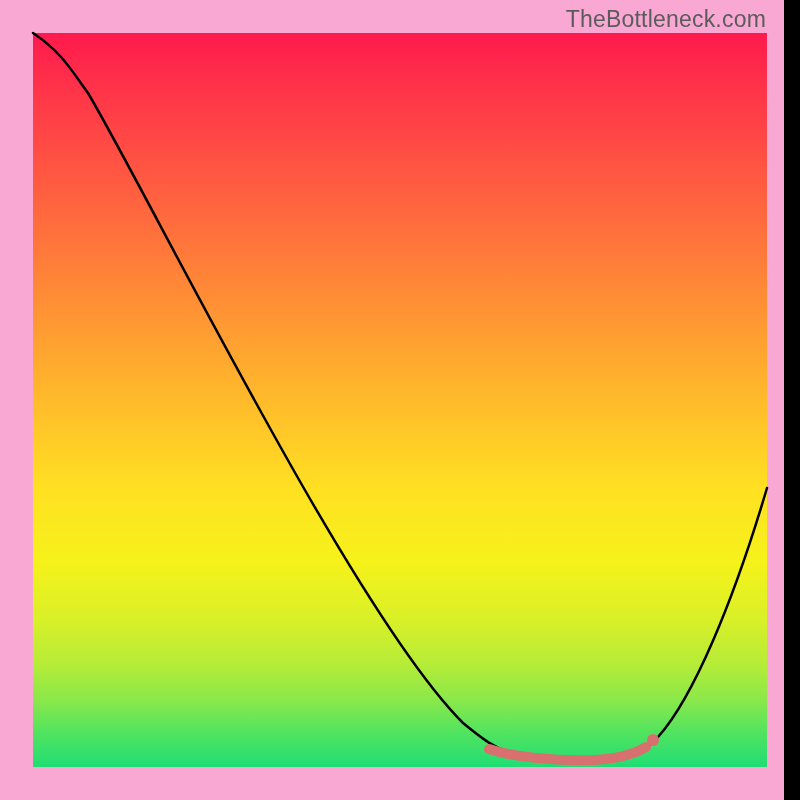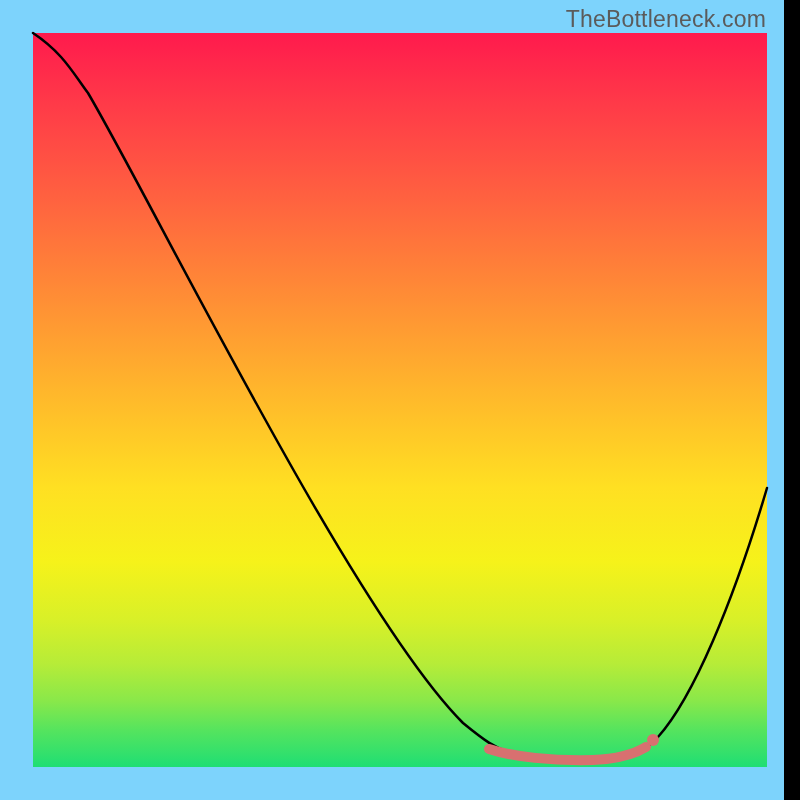--- a/index.html
+++ b/index.html
@@ -10,21 +10,21 @@
     background: #000;
     overflow: hidden;
     font-family: -apple-system, BlinkMacSystemFont, "Segoe UI", Arial, sans-serif;
   }
   .frame {
     position: absolute;
     left: 0;
     top: 0;
     width: 784px;
     height: 800px;
-    background: #7dd3fc;
+    background: #f9a8d4;
   }
   .plot-area {
     position: absolute;
     left: 33px;
     top: 33px;
     width: 734px;
     height: 734px;
     
     background: linear-gradient(
       to bottom,

